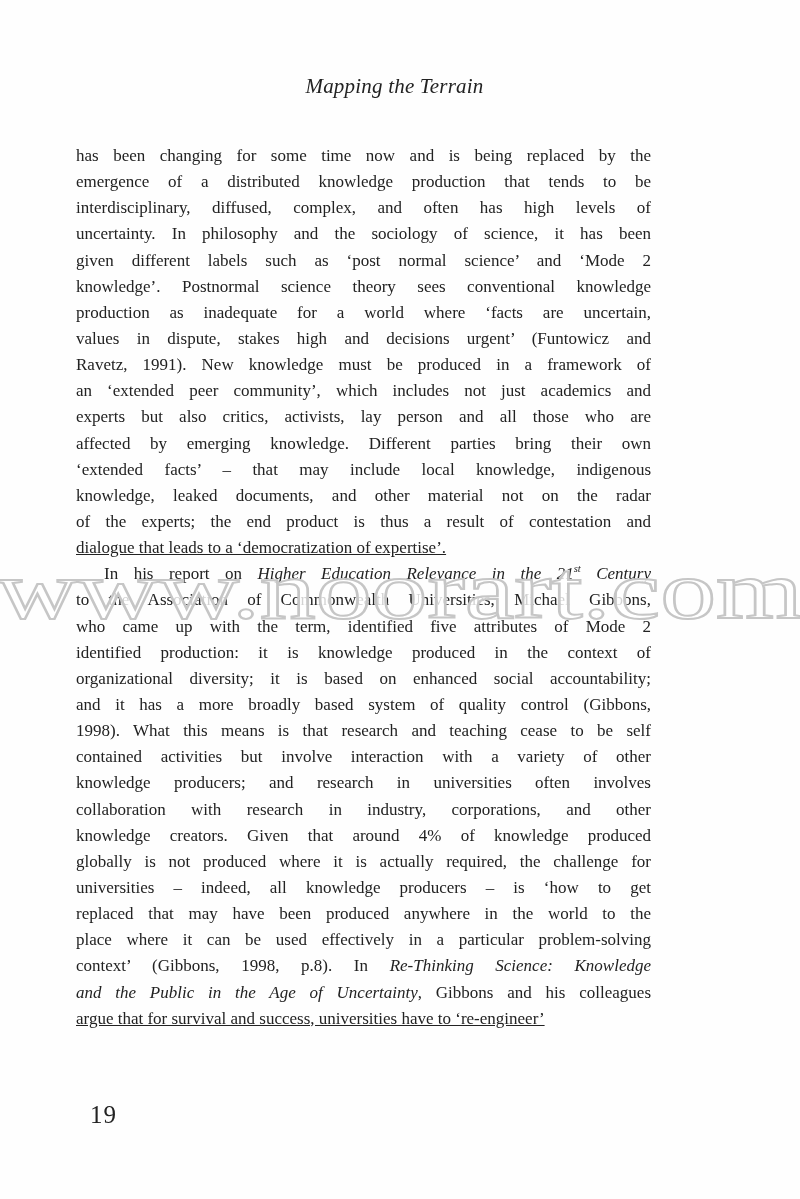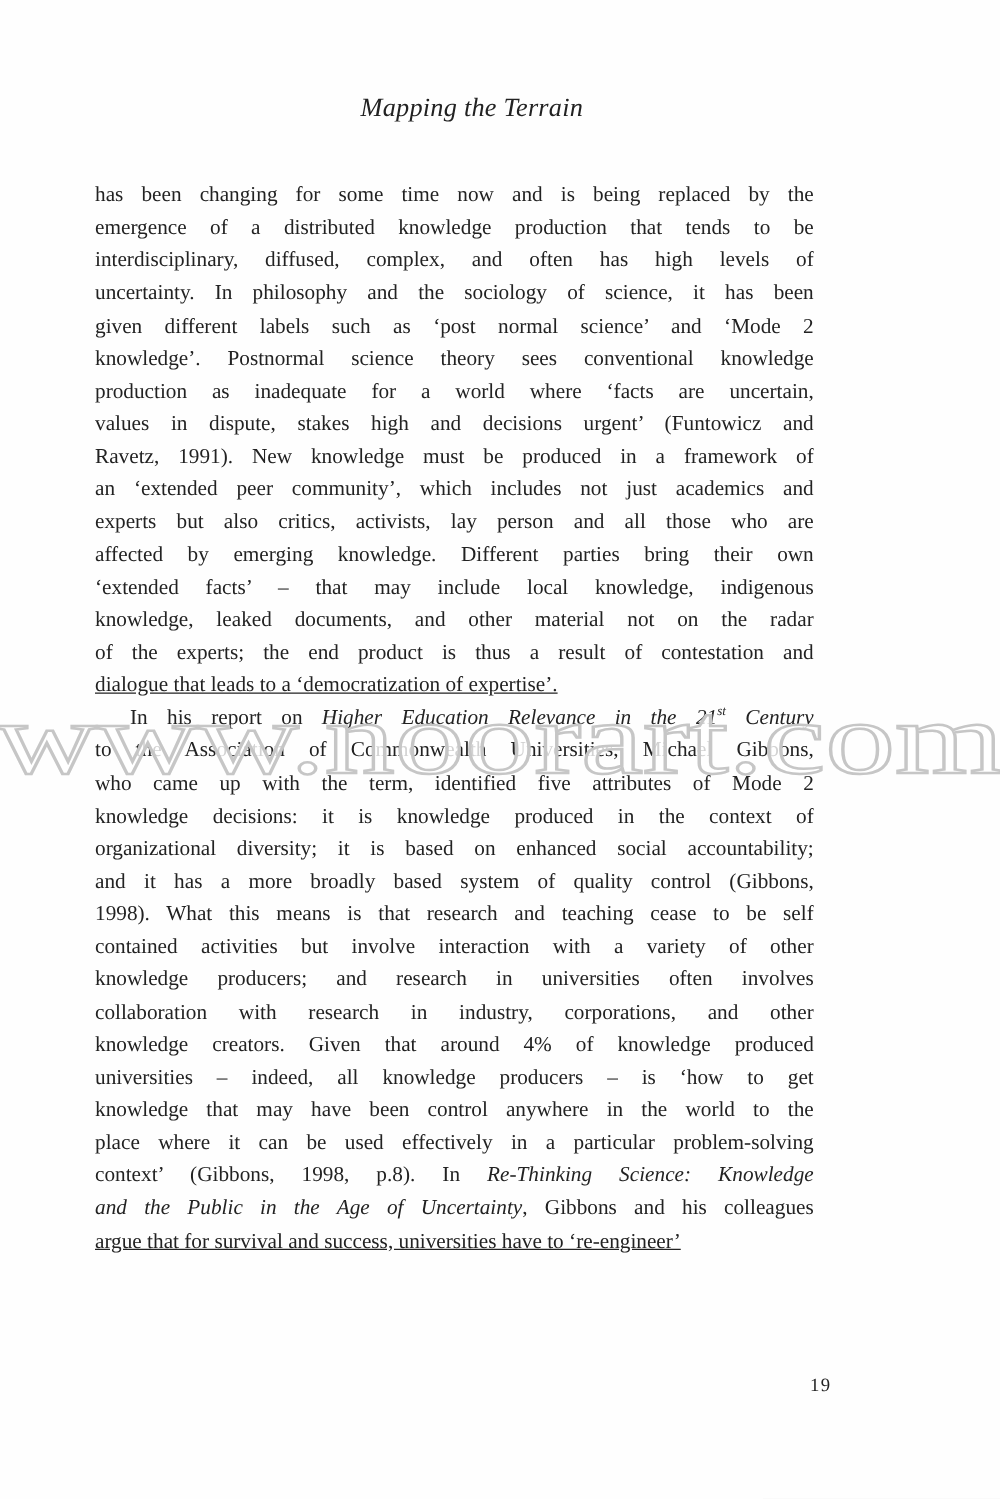--- a/index.html
+++ b/index.html
@@ -10,21 +10,21 @@
     height: 1199px;
     margin: 0 auto;
     background: var(--bg, #ffffff);
     color: var(--text, #222222);
     font-family: "Liberation Serif", serif;
     overflow: hidden;
   }
   .running-head {
     position: absolute;
     top: 74px;
-    left: 90px;
+    left: 107px;
     width: 575px;
     text-align: center;
     font-style: italic;
     font-size: 21px;
     letter-spacing: 0.2px;
   }
   .body-text {
     position: absolute;
     top: 143px;
     left: 76px;
@@ -45,22 +45,22 @@
   sup {
     font-size: 0.62em;
     line-height: 0;
     vertical-align: super;
   }
   .page-number {
     position: absolute;
     top: 1101px;
     left: 90px;
     width: 575px;
-    text-align: right;
-    font-size: 15px;
+    text-align: left;
+    font-size: 25px;
     letter-spacing: 1px;
     z-index: 1;
   }
   .watermark {
     position: absolute;
     top: 552px;
     left: -6px;
     z-index: 5;
     pointer-events: none;
   }
@@ -92,30 +92,31 @@
       <div class="line"><span>an ‘extended peer community’, which includes not just academics and</span></div>
       <div class="line"><span>experts but also critics, activists, lay person and all those who are</span></div>
       <div class="line"><span>affected by emerging knowledge. Different parties bring their own</span></div>
       <div class="line"><span>‘extended facts’ – that may include local knowledge, indigenous</span></div>
       <div class="line"><span>knowledge, leaked documents, and other material not on the radar</span></div>
       <div class="line"><span>of the experts; the end product is thus a result of contestation and</span></div>
       <div class="line last"><span>dialogue that leads to a ‘democratization of expertise’.</span></div>
       <div class="line indent"><span>In his report on </span><span class="it">Higher Education Relevance in the 21</span><sup class="it">st</sup><span class="it"> Century</span></div>
       <div class="line"><span>to the Association of Commonwealth Universities, Michael Gibbons,</span></div>
       <div class="line"><span>who came up with the term, identified five attributes of Mode 2</span></div>
-      <div class="line"><span>knowledge decisions: it is knowledge produced in the context of</span></div>
+      <div class="line"><span>identified production: it is knowledge produced in the context of</span></div>
       <div class="line"><span>organizational diversity; it is based on enhanced social accountability;</span></div>
       <div class="line"><span>and it has a more broadly based system of quality control (Gibbons,</span></div>
       <div class="line"><span>1998). What this means is that research and teaching cease to be self</span></div>
       <div class="line"><span>contained activities but involve interaction with a variety of other</span></div>
       <div class="line"><span>knowledge producers; and research in universities often involves</span></div>
       <div class="line"><span>collaboration with research in industry, corporations, and other</span></div>
       <div class="line"><span>knowledge creators. Given that around 4% of knowledge produced</span></div>
+      <div class="line"><span>globally is not produced where it is actually required, the challenge for</span></div>
       <div class="line"><span>universities – indeed, all knowledge producers – is ‘how to get</span></div>
-      <div class="line"><span>knowledge that may have been control anywhere in the world to the</span></div>
+      <div class="line"><span>replaced that may have been produced anywhere in the world to the</span></div>
       <div class="line"><span>place where it can be used effectively in a particular problem-solving</span></div>
       <div class="line"><span>context’ (Gibbons, 1998, p.8). In </span><span class="it">Re-Thinking Science: Knowledge</span></div>
       <div class="line"><span class="it">and the Public in the Age of Uncertainty</span><span>, Gibbons and his colleagues</span></div>
       <div class="line last"><span>argue that for survival and success, universities have to ‘re-engineer’</span></div>
     </div>
 
   <svg class="watermark" width="812" height="110" viewBox="0 0 812 110">
     <text x="3" y="66" textLength="806" lengthAdjust="spacingAndGlyphs">www.noorart.com</text>
   </svg>
 

